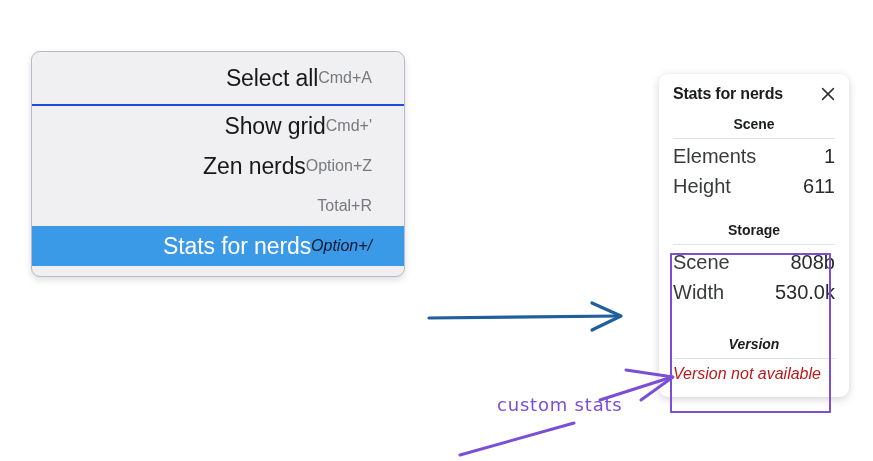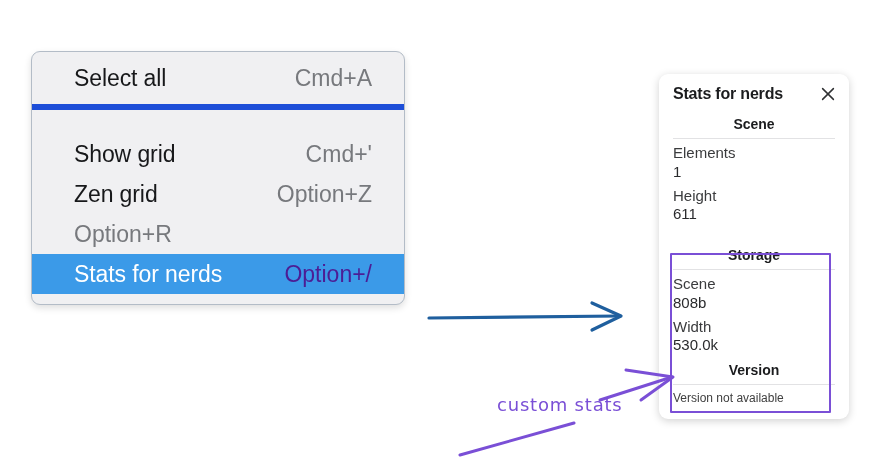--- a/index.html
+++ b/index.html
@@ -24,50 +24,49 @@
     background: #f0f0f2;
     border: 1px solid #b3bcc7;
     border-radius: 9px;
     box-shadow: 0 3px 7px rgba(0,0,0,0.13);
     box-sizing: border-box;
     overflow: hidden;
     padding-top: 6px;
     padding-bottom: 10px;
   }
   .menu-group + .menu-group {
-    border-top: 6px solid #1d4ed8;
+    border-top: 2px solid #1d4ed8;
     margin-top: 6px;
-    padding-top: 24px;
+    padding-top: 0;
   }
   .menu-item {
     display: flex;
     align-items: center;
-    justify-content: space-between;
+    justify-content: flex-end;
     height: 40px;
     padding: 0 32px 0 42px;
     box-sizing: border-box;
     cursor: default;
-    gap: 44px;
   }
   .menu-item .label {
     font-size: 23px;
     color: #17181a;
     letter-spacing: -0.1px;
     white-space: nowrap;
   }
   .menu-item .shortcut {
-    font-size: 23px;
+    font-size: 16px;
     color: #77797d;
     white-space: nowrap;
   }
   .menu-item.selected {
     background: #3b9ae8;
   }
   .menu-item.selected .label { color: #ffffff; }
-  .menu-item.selected .shortcut { color: #4c1d95; }
+  .menu-item.selected .shortcut { color: #0f172a; font-style: italic; }
 
   
   #stats-panel {
     position: absolute;
     left: 659px;
     top: 74px;
     width: 190px;
     background: #ffffff;
     border-radius: 9px;
     box-shadow: 0 2px 9px rgba(0,0,0,0.18);
@@ -99,30 +98,29 @@
     font-weight: bold;
     color: #1b1c1e;
     padding: 5px 0 6px 0;
     border-bottom: 1px solid #e2e2e4;
     margin-bottom: 2px;
   }
   .stat-row {
     display: flex;
     align-items: baseline;
     justify-content: space-between;
-    font-size: 15px;
+    font-size: 20px;
     color: #3a3b3d;
     padding: 3px 0 2px 0;
     line-height: 1.25;
-    flex-direction: column;
   }
   .stat-row .v { color: #2a2b2d; }
   .version-line {
-    font-size: 12px;
-    color: #404040;
+    font-size: 16px;
+    color: #b91c1c;
     padding: 4px 0 2px 0;
     white-space: nowrap;
   }
 
   
   #custom-stats-highlight {
     position: absolute;
     left: 670px;
     top: 253px;
     width: 161px;
@@ -165,25 +163,25 @@
       <span class="shortcut">Cmd+A</span>
     </div>
   </div>
 
   <div class="menu-group">
     <div class="menu-item">
       <span class="label">Show grid</span>
       <span class="shortcut">Cmd+'</span>
     </div>
     <div class="menu-item">
-      <span class="label">Zen grid</span>
+      <span class="label">Zen nerds</span>
       <span class="shortcut">Option+Z</span>
     </div>
     <div class="menu-item">
-      <span class="shortcut">Option+R</span>
+      <span class="shortcut">Total+R</span>
     </div>
     <div class="menu-item selected">
       <span class="label">Stats for nerds</span>
       <span class="shortcut">Option+/</span>
     </div>
   </div>
 
 </div>
 
 <div id="stats-panel">
@@ -214,21 +212,21 @@
     <div class="stat-row">
       <span class="k">Scene</span>
       <span class="v">808b</span>
     </div>
     <div class="stat-row">
       <span class="k">Width</span>
       <span class="v">530.0k</span>
     </div>
   </div>
 
-  <div class="stats-section" style="margin-top:0;">
+  <div class="stats-section" style="margin-top:24px;font-style:italic;">
     <div class="section-head">Version</div>
     <div class="version-line">Version not available</div>
   </div>
 
 </div>
 
 <div id="custom-stats-highlight"></div>
 
 <svg class="annot-svg" viewBox="0 0 873 461">
 

